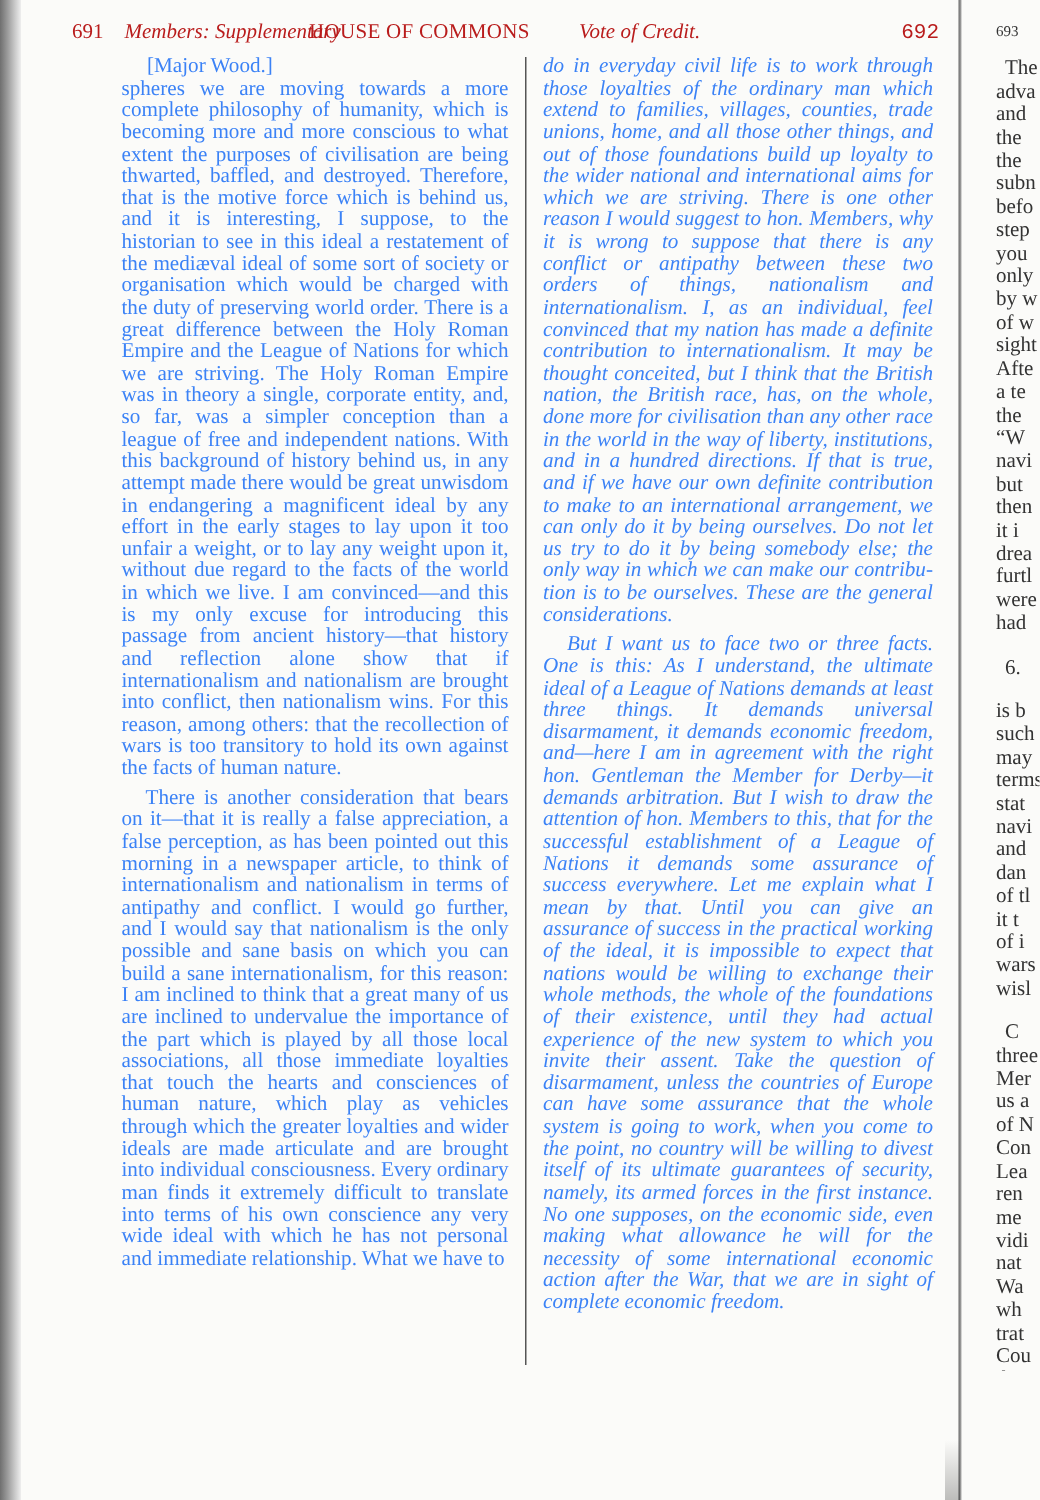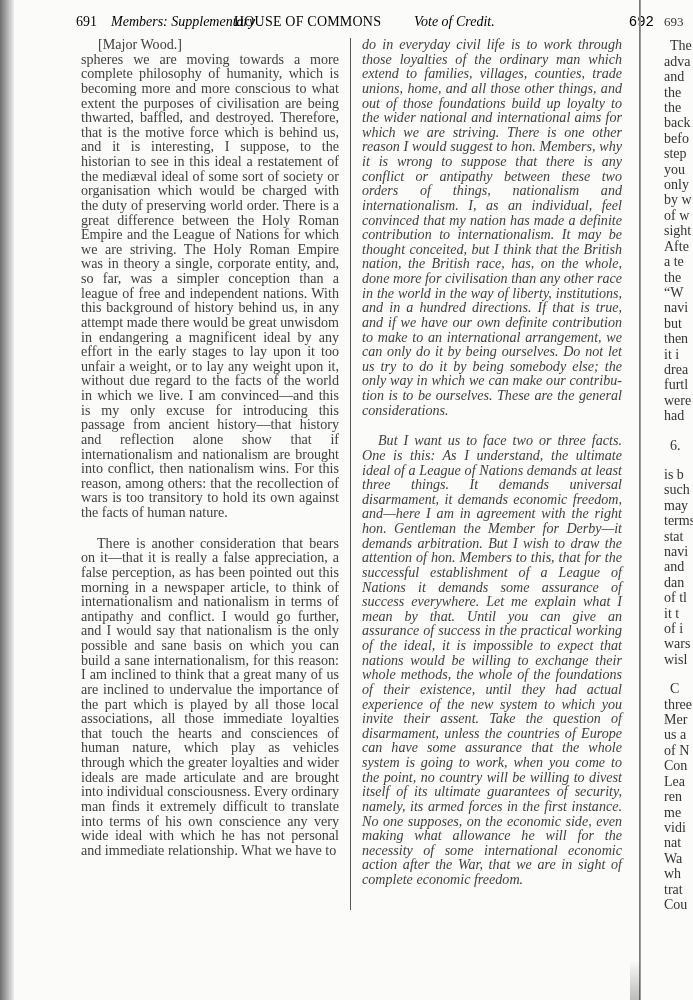--- a/index.html
+++ b/index.html
@@ -8,57 +8,57 @@
     background: #fbfbf9;
     font-family: "DejaVu Serif", "Liberation Serif", serif;
     color: #2a2a2a;
   }
   .spine {
     position: absolute; left: 0; top: 0; width: 14px; height: 1000px;
     background: linear-gradient(to right, #6f6f6f 0%, #9a9a9a 35%, #c8c8c8 70%, #eeeeee 100%);
   }
   .header {
     position: absolute; top: 14px; left: 48px; width: 578px; height: 16px;
-    font-family: "Liberation Serif", serif; font-size: 14px; color: #000000; margin-left: 28px;
+    font-family: "Liberation Serif", serif; font-size: 14px; color: #b91c1c;
   }
   .header span { position: absolute; top: 0; white-space: nowrap; }
   .h-left-num { left: 0; }
   .h-left-title { left: 35px; font-style: italic; }
   .h-center { left: 158px; letter-spacing: 0.2px; }
   .h-right-title { left: 338px; font-style: italic; }
   .h-right-num { right: 0; font-family: Liberation Mono, monospace; }
 
   .col {
     position: absolute; top: 37px;
     font-family: "Liberation Serif", serif;
     font-size: 14.1px; line-height: 14.62px;
-    text-align: justify; color: #404040;
+    text-align: justify; color: #3b82f6;
   }
   .col-left { left: 81px; width: 258px; }
   .col-right { left: 362px; width: 260px; font-style: italic; }
   .col p { margin: 0; text-indent: 16px; hyphens: manual; }
-  .col p + p { margin-top: 16px; }
+  .col p + p { margin-top: 5px; }
   .col p.noindent { text-indent: 0; }
   .speaker { display: block; padding-left: 17px; text-align: left; }
 
   .rule-col {
     position: absolute; left: 350px; top: 38px; width: 1px; height: 872px;
     background: #555;
   }
   .rule-page {
     position: absolute; left: 639px; top: 0; width: 2px; height: 1000px;
     background: linear-gradient(to right, #6a6a6a, #aaaaaa);
   }
   .next-page {
     position: absolute; left: 664px; top: 14px; width: 29px; height: 900px;
     overflow: hidden;
     font-family: "Liberation Serif", serif; font-size: 14px; line-height: 15.4px;
     color: #333; white-space: nowrap;
   }
-  .next-page .np-num { display: block; margin-bottom: 9px; font-size: 13px; }
+  .next-page .np-num { display: block; margin-bottom: 9px; font-size: 10px; }
   .next-page .np-line { display: block; }
   .next-page .np-gap { display: block; height: 14px; }
   .shadow-bottom {
     position: absolute; left: 630px; top: 960px; width: 10px; height: 40px;
     background: linear-gradient(to bottom, rgba(0,0,0,0), rgba(0,0,0,0.25));
   }
 </style>
 </head>
 <body>
 
@@ -88,21 +88,21 @@
 <div class="rule-page"></div>
 
 <div class="next-page">
   <span class="np-num">693</span>
   <div id="np-block-1">
       <span class="np-line" style="padding-left: 6px;">The</span>
       <span class="np-line">adva</span>
       <span class="np-line">and</span>
       <span class="np-line">the</span>
       <span class="np-line">the</span>
-      <span class="np-line">back</span>
+      <span class="np-line">subn</span>
       <span class="np-line">befo</span>
       <span class="np-line">step</span>
       <span class="np-line">you</span>
       <span class="np-line">only</span>
       <span class="np-line">by w</span>
       <span class="np-line">of w</span>
       <span class="np-line">sight</span>
       <span class="np-line">Afte</span>
       <span class="np-line">a te</span>
       <span class="np-line">the</span>

